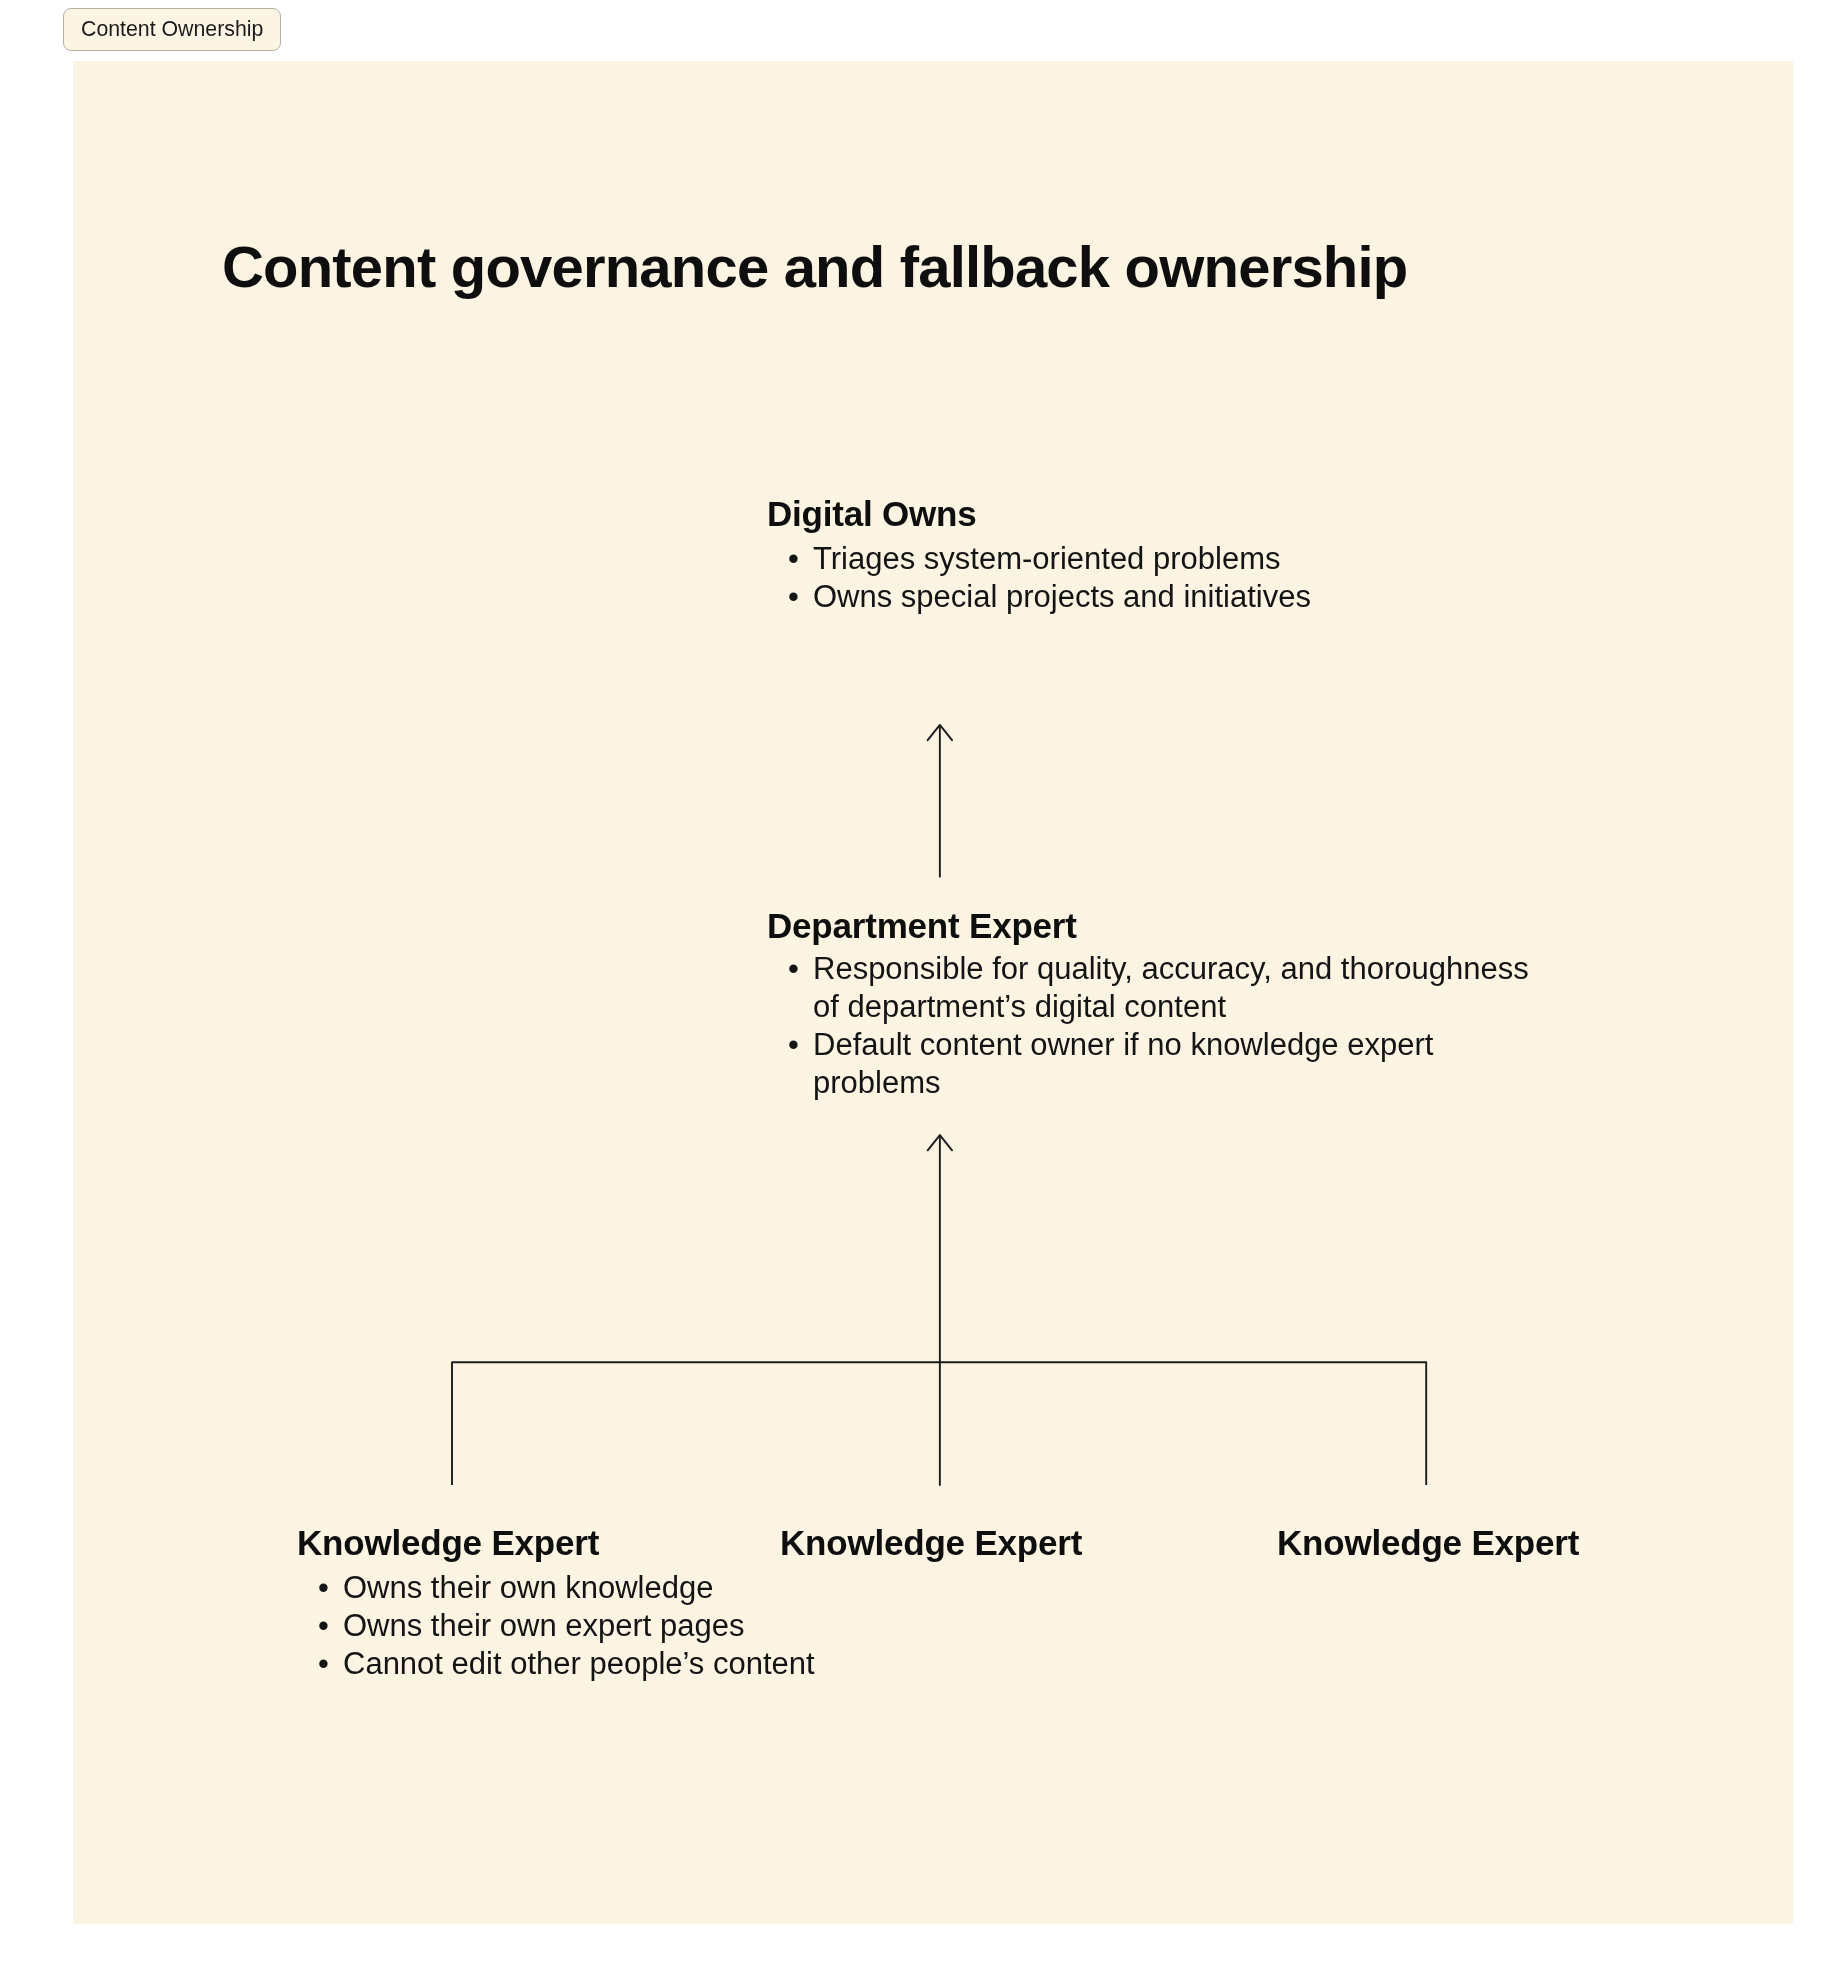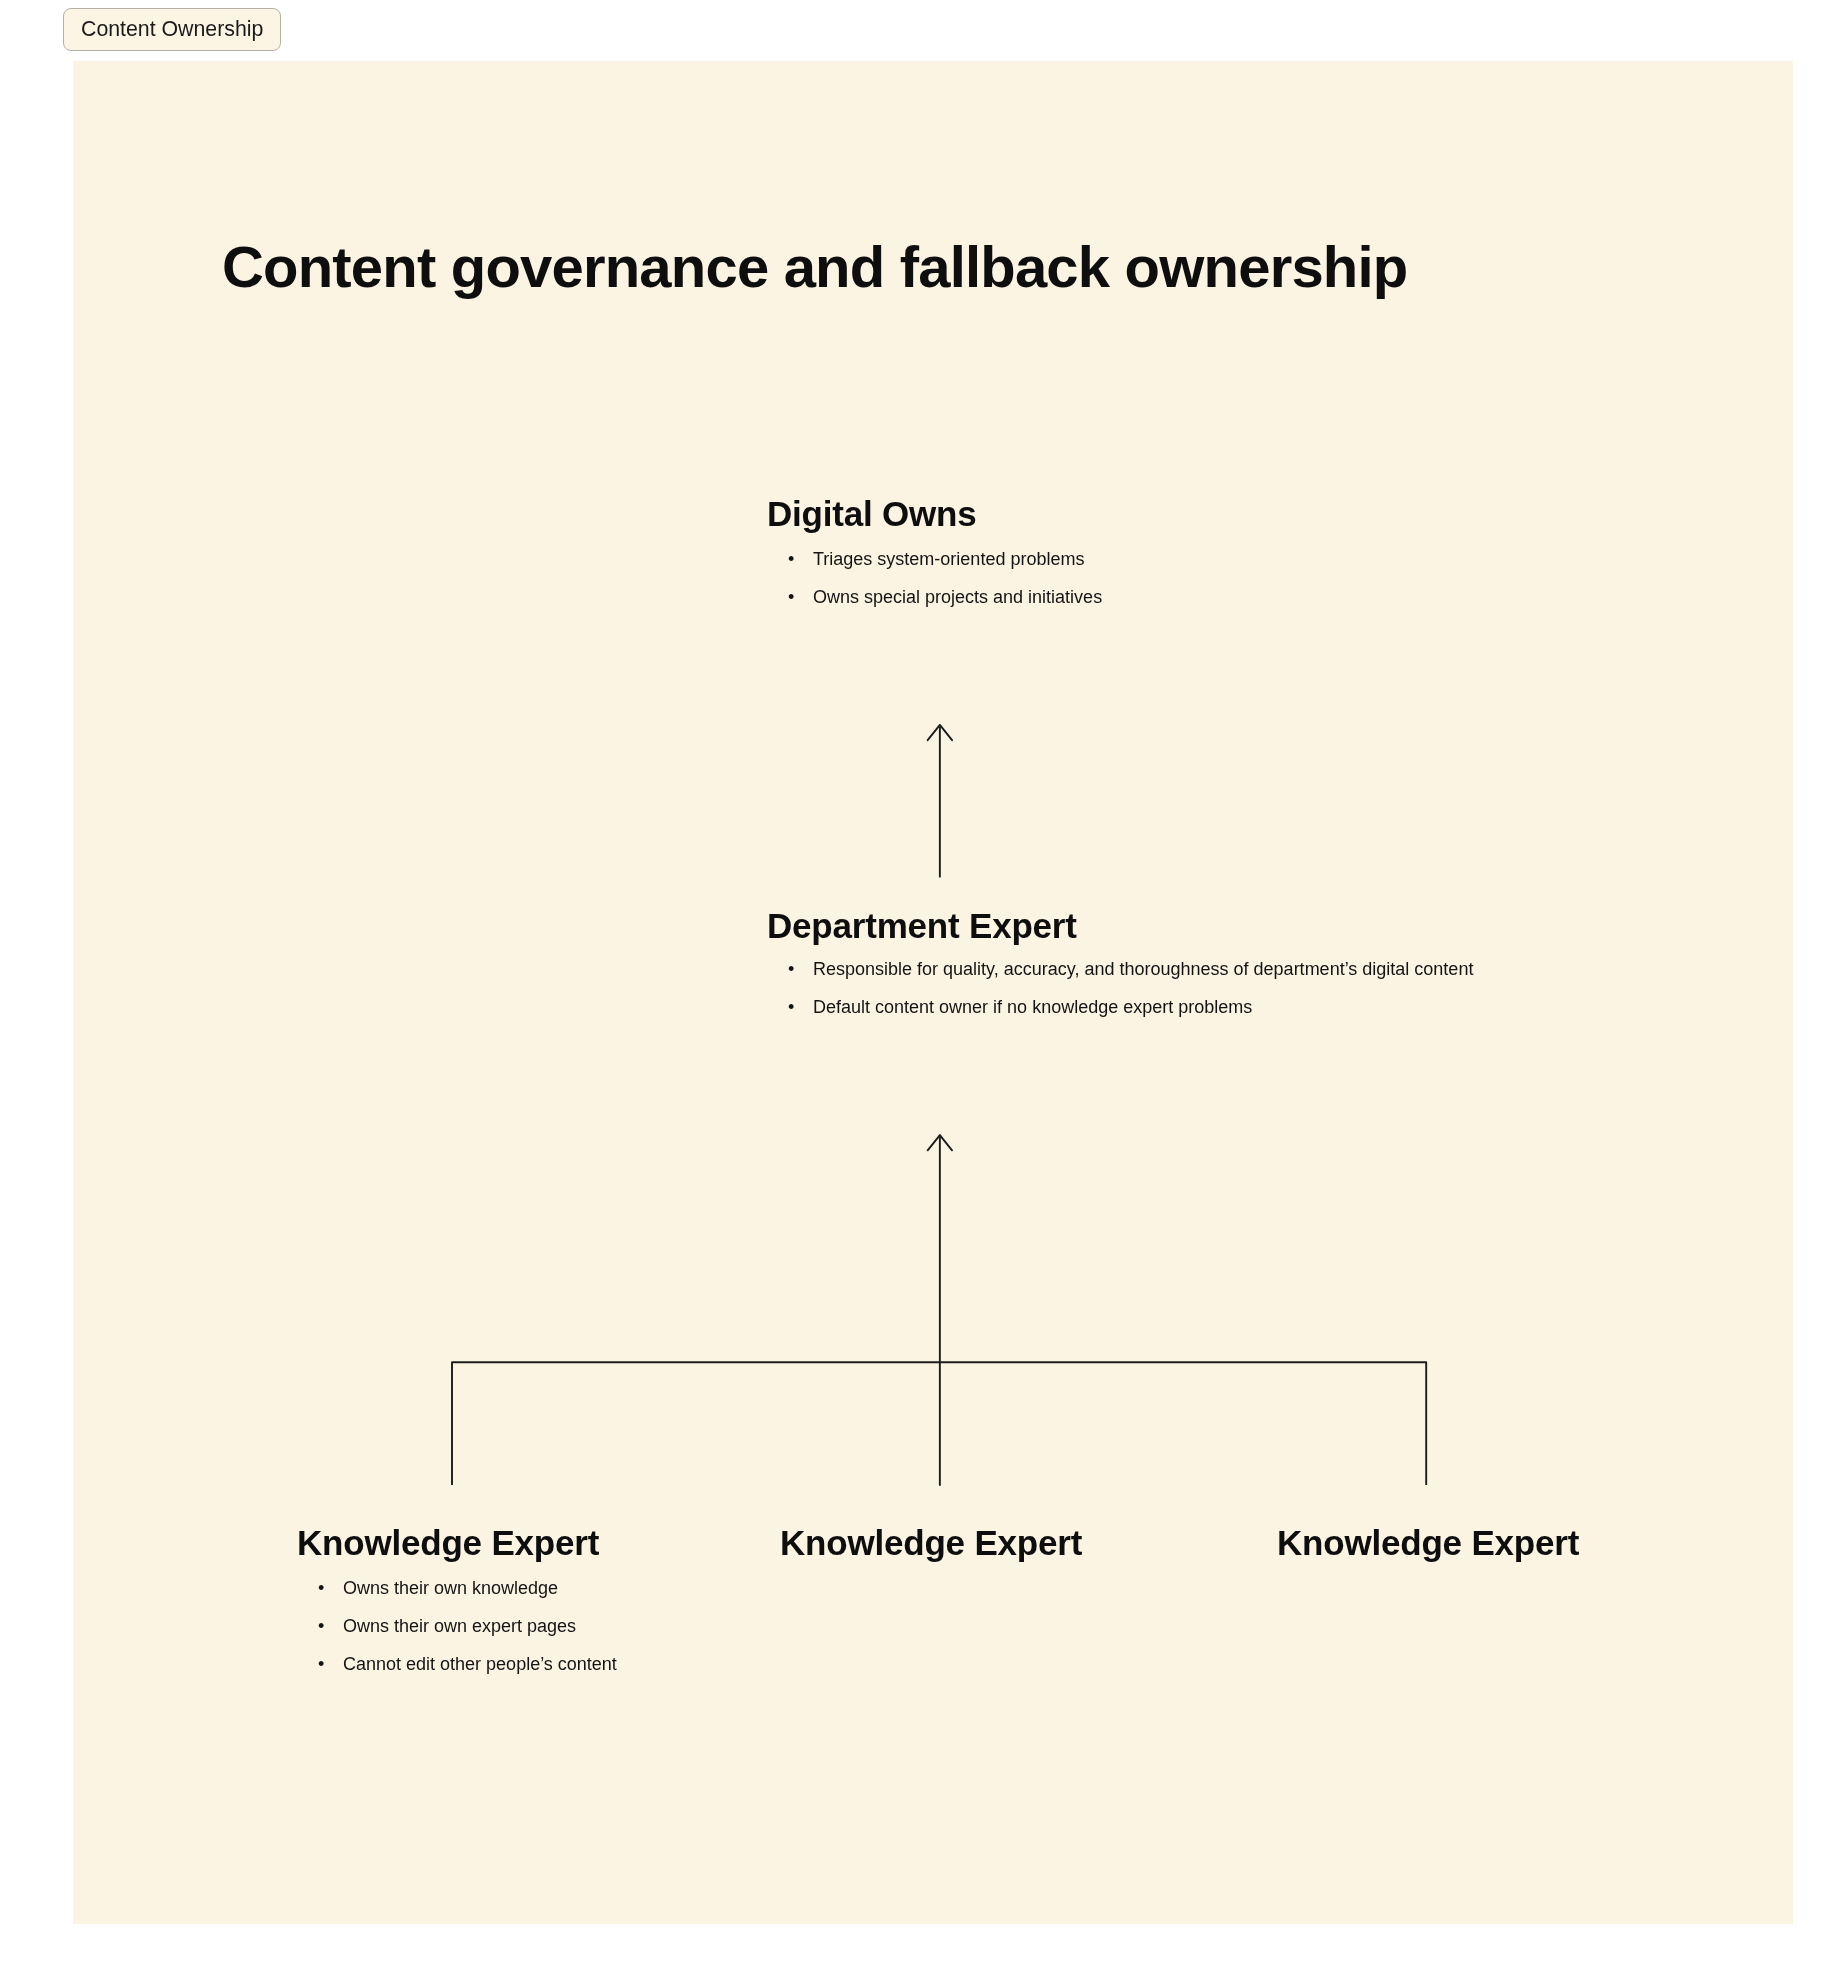--- a/index.html
+++ b/index.html
@@ -70,21 +70,21 @@
     color: #0e0e0e;
     white-space: nowrap;
   }
   .node ul {
     margin: 4.6px 0 0 0;
     padding: 0 0 0 46px;
     list-style: none;
   }
   .node li {
     position: relative;
-    font-size: 18px;
+    font-size: 31px;
     line-height: 38px;
     color: #141414;
   }
   .node li::before {
     content: "\2022";
     position: absolute;
     left: -25px;
     top: 0;
   }
   .node--dept ul { max-width: 747px; margin-top: 3px; }

